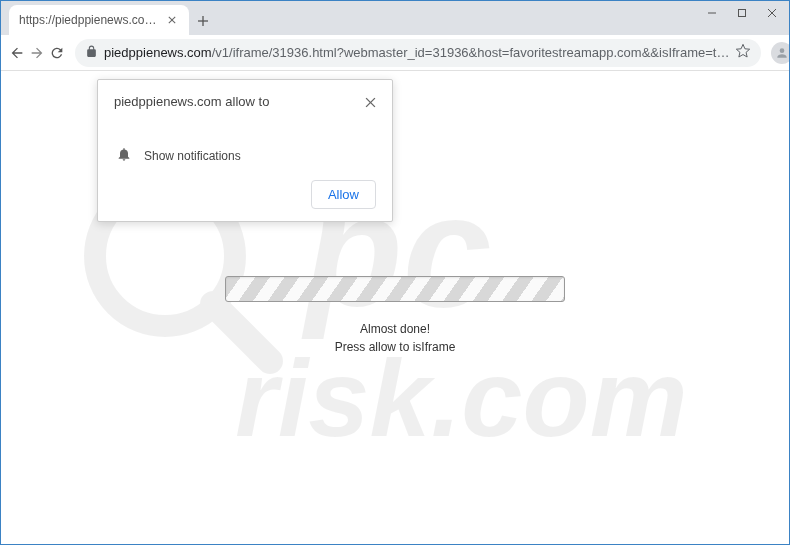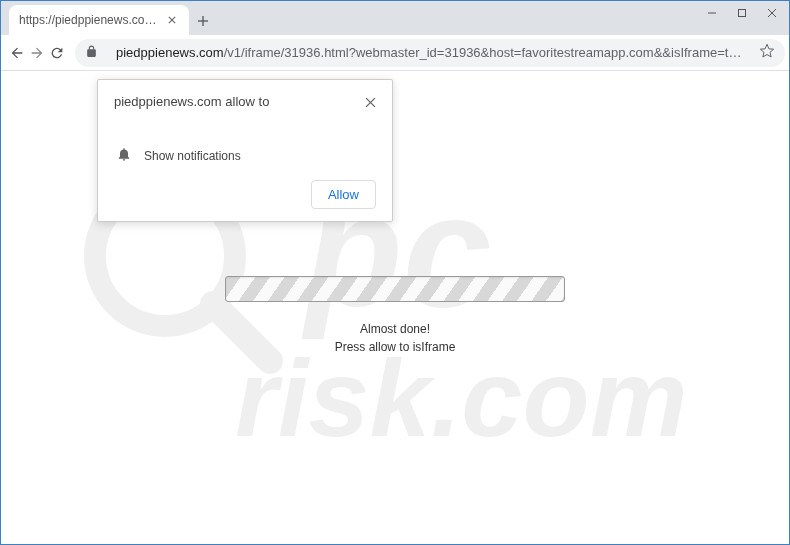--- a/index.html
+++ b/index.html
@@ -11,21 +11,21 @@
     
     .tab-strip { height: 34px; background: #dee1e6; display: flex; align-items: flex-end; padding-left: 8px; }
     .tab { background: #fff; height: 30px; width: 180px; border-radius: 8px 8px 0 0; display: flex; align-items: center; padding: 0 10px; font-size: 12px; color: #555; position: relative; }
     .tab-title { flex: 1; white-space: nowrap; overflow: hidden; text-overflow: ellipsis; }
     .tab-close { width: 14px; height: 14px; display: flex; align-items: center; justify-content: center; color: #666; }
     .new-tab { width: 28px; height: 28px; display: flex; align-items: center; justify-content: center; color: #555; }
     
     .toolbar { height: 36px; background: #fff; border-bottom: 1px solid #e0e0e0; display: flex; align-items: center; padding: 0 8px; gap: 4px; }
     .nav-btn { width: 28px; height: 28px; display: flex; align-items: center; justify-content: center; color: #888; border-radius: 50%; }
     .nav-btn.enabled { color: #555; }
-    .address-bar { flex: 1; height: 28px; background: #f1f3f4; border-radius: 14px; display: flex; align-items: center; padding: 0 10px; gap: 18px; margin: 0 6px; }
+    .address-bar { flex: 1; height: 28px; background: #f1f3f4; border-radius: 14px; display: flex; align-items: center; padding: 0 10px; gap: 6px; margin: 0 6px; }
     .lock-icon { color: #5f6368; }
     .url-text { flex: 1; font-size: 13px; color: #5f6368; white-space: nowrap; overflow: hidden; text-overflow: ellipsis; }
     .url-domain { color: #202124; }
     .star-icon { color: #5f6368; }
     .toolbar-icon { width: 28px; height: 28px; display: flex; align-items: center; justify-content: center; color: #5f6368; }
     .avatar { width: 22px; height: 22px; background: #dadce0; border-radius: 50%; display: flex; align-items: center; justify-content: center; }
     
     .content { position: relative; height: calc(100% - 70px); background: #fff; }
     
     .permission-dialog { position: absolute; top: 8px; left: 96px; width: 296px; background: #fff; border: 1px solid #ccc; box-shadow: 0 2px 10px rgba(0,0,0,0.15); border-radius: 2px; padding: 14px 16px 12px; }

